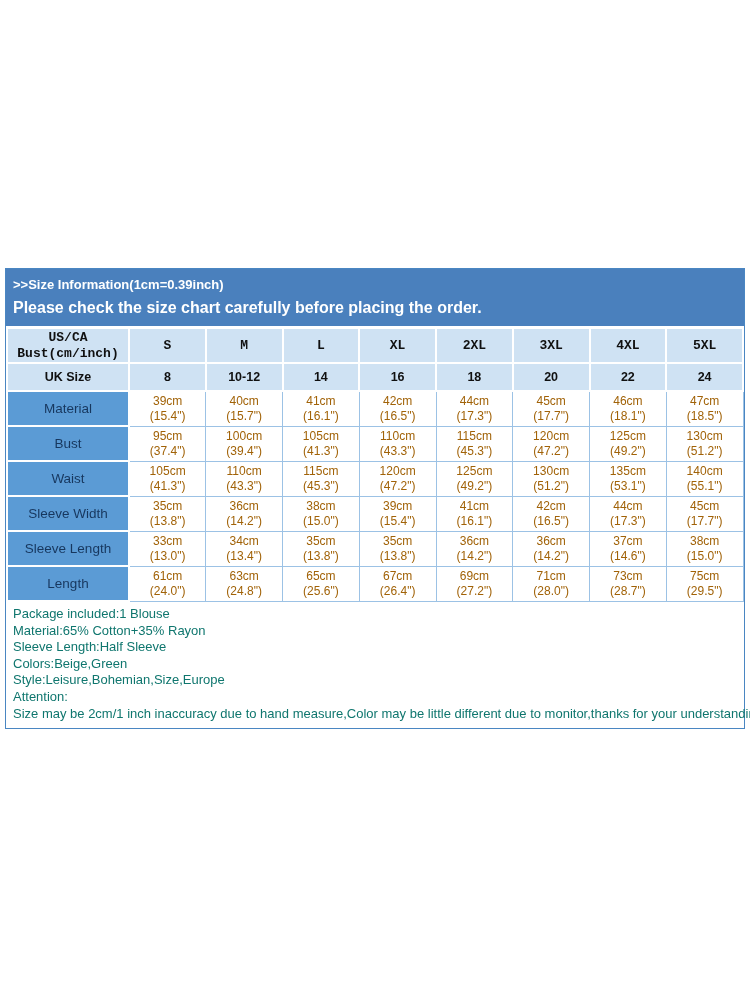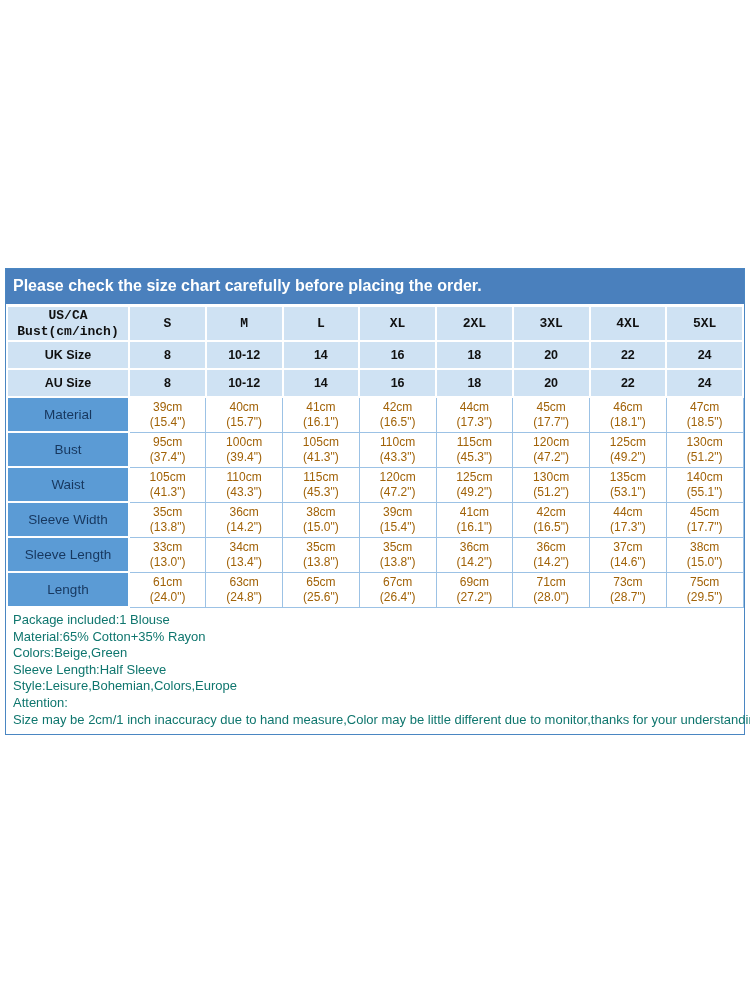--- a/index.html
+++ b/index.html
@@ -53,20 +53,21 @@
     color:#0f766e; background:#ffffff;
   }
   .footer div { white-space:nowrap; }
 </style>
 </head>
 <body>
 
 <div class="panel">
 
   <div class="banner">
+    <div class="l1">&gt;&gt;Size Information(1cm=0.39inch)</div>
     <div class="l2">Please check the size chart carefully before placing the order.</div>
   </div>
 
   <table class="sizechart">
     <colgroup>
       <col style="width:122px;">
       <col>
         <col>
         <col>
         <col>
@@ -94,31 +95,20 @@
         <th>UK Size</th>
         <td>8</td>
         <td>10-12</td>
         <td>14</td>
         <td>16</td>
         <td>18</td>
         <td>20</td>
         <td>22</td>
         <td>24</td>
       </tr>
-      <tr class="au-row">
-        <th>AU Size</th>
-        <td>8</td>
-        <td>10-12</td>
-        <td>14</td>
-        <td>16</td>
-        <td>18</td>
-        <td>20</td>
-        <td>22</td>
-        <td>24</td>
-      </tr>
     </thead>
     <tbody>
       <tr class="m-row">
         <th class="row-label">Material</th>
         <td class="m-cell">
             <span class="cm">39cm</span>
             <span class="in">(15.4")</span>
           </td>
         <td class="m-cell">
             <span class="cm">40cm</span>
@@ -323,20 +313,20 @@
             <span class="cm">75cm</span>
             <span class="in">(29.5")</span>
           </td>
       </tr>
     </tbody>
   </table>
 
   <div class="footer">
     <div>Package included:1 Blouse</div>
     <div>Material:65% Cotton+35% Rayon</div>
+    <div>Sleeve Length:Half Sleeve</div>
     <div>Colors:Beige,Green</div>
-    <div>Sleeve Length:Half Sleeve</div>
-    <div>Style:Leisure,Bohemian,Colors,Europe</div>
+    <div>Style:Leisure,Bohemian,Size,Europe</div>
     <div>Attention:</div>
     <div>Size may be 2cm/1 inch inaccuracy due to hand measure,Color may be little different due to monitor,thanks for your understanding!</div>
   </div>
 
 </div>
 
 </body></html>

